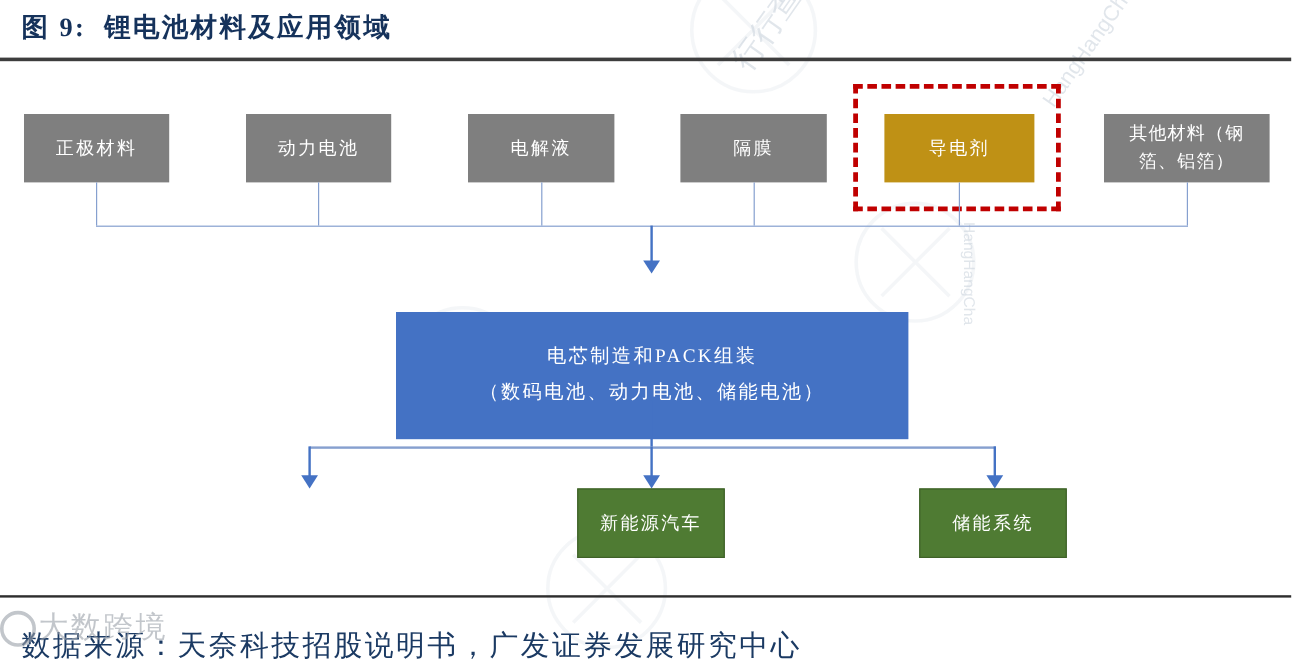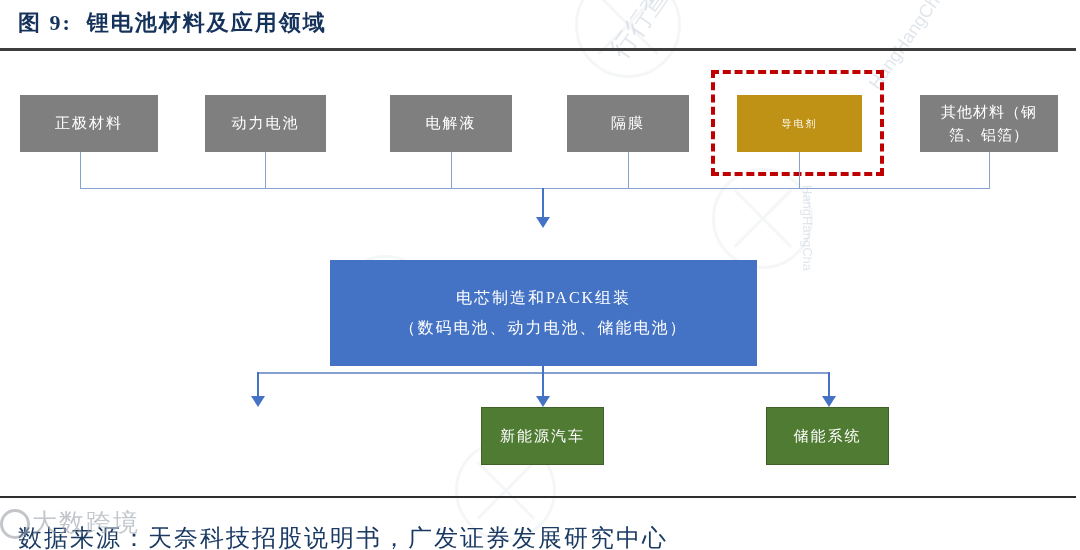--- a/index.html
+++ b/index.html
@@ -12,25 +12,25 @@
   .rule{position:absolute;left:0;width:1076px;background:#3d3d3d;}
   .rule.top{top:48px;height:3px;}
   .rule.bottom{top:496px;height:2px;background:#2e2e2e;}
   .source-line{position:absolute;left:18px;top:504px;font-size:24px;color:#1b3a63;
                letter-spacing:2px;margin-top:18px;}
 
   
   .box{position:absolute;display:flex;align-items:center;justify-content:center;
        text-align:center;color:#ffffff;letter-spacing:2px;box-sizing:border-box;}
   .box.gray{background:#7f7f7f;font-size:15px;}
-  .box.gold{background:#bf9115;font-size:10px;}
+  .box.gold{background:#bf9115;font-size:15px;}
   .box.blue{background:#4472c4;font-size:16px;flex-direction:column;line-height:1.9;}
   .box.green{background:#4f7b33;border:1px solid #3f6128;font-size:15px;}
 
-  .m1{left:20px;top:95px;width:138px;height:57px;}
+  .m1{left:20px;top:95px;width:121px;height:57px;}
   .m2{left:205px;top:95px;width:121px;height:57px;}
   .m3{left:390px;top:95px;width:122px;height:57px;}
   .m4{left:567px;top:95px;width:122px;height:57px;}
   .m5{left:737px;top:95px;width:125px;height:57px;}
   .m6{left:920px;top:95px;width:138px;height:57px;font-size:14px;line-height:1.5;
       letter-spacing:1px;padding:16px;}
 
   .assembly{left:330px;top:228px;width:427px;height:106px;margin-top:32px;}
 
   .a1{left:196px;top:407px;width:123px;height:58px;}

